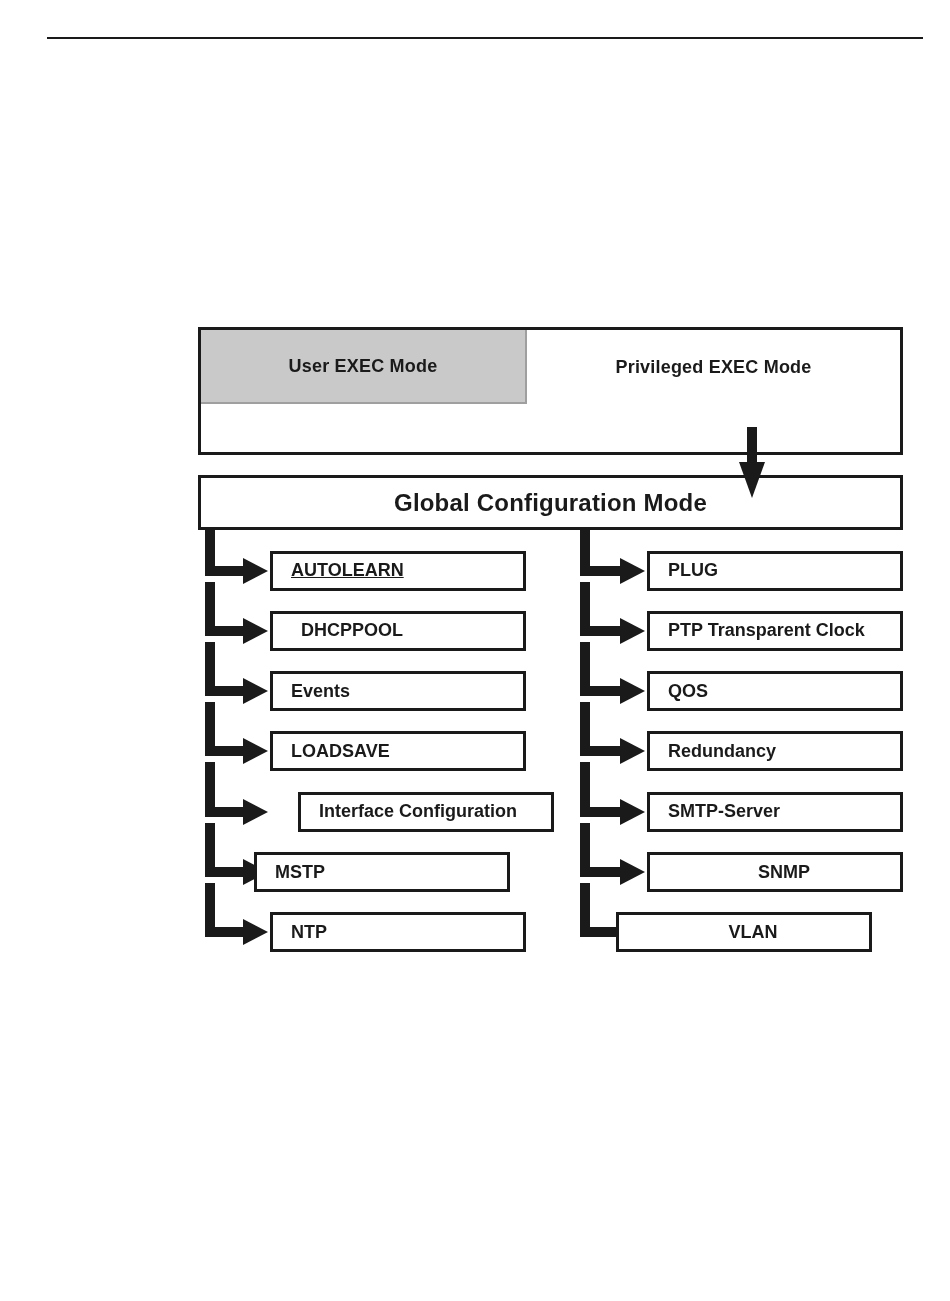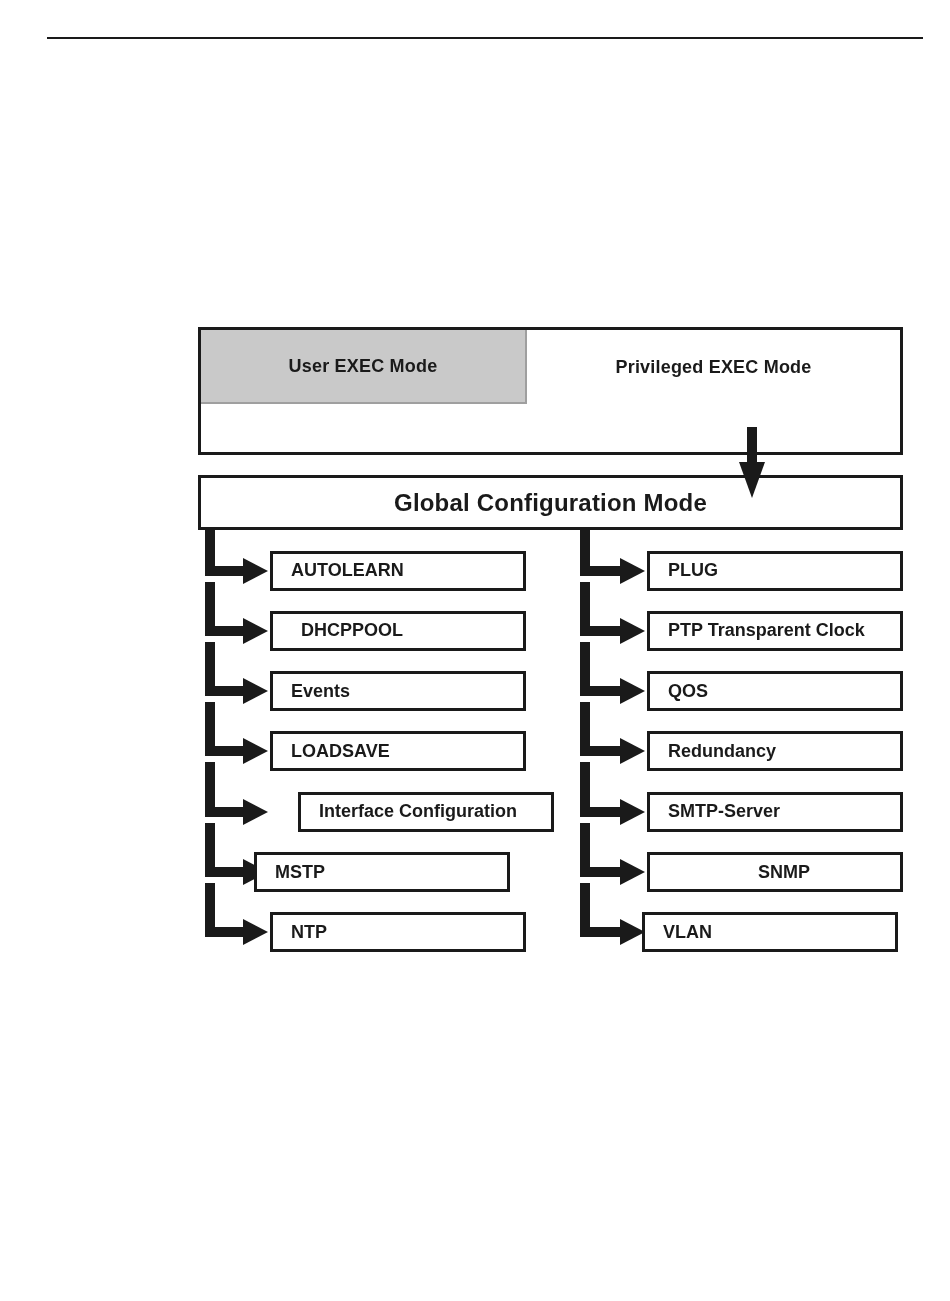--- a/index.html
+++ b/index.html
@@ -130,21 +130,21 @@
   </div>
 
   <div class="global-box">
     <span class="mode-head">Global Configuration Mode</span>
   </div>
 
   <div id="items">
       <div class="conn-v" style="left: 205px; top: 530px; width: 10px; height: 45.5px;"></div>
       <div class="conn-h" style="left: 205px; top: 565.5px; width: 38px; height: 10px;"></div>
       <div class="conn-head" style="left: 243px; top: 557.5px;"></div>
-      <div class="mode-box" style="left: 270px; top: 550.5px;">
+      <div class="mode-box" style="left: 270px; top: 550.5px; text-decoration: underline;">
         <span class="mode-label">AUTOLEARN</span>
       </div>
       <div class="conn-v" style="left: 205px; top: 581.5px; width: 10px; height: 54.3px;"></div>
       <div class="conn-h" style="left: 205px; top: 625.8px; width: 38px; height: 10px;"></div>
       <div class="conn-head" style="left: 243px; top: 617.8px;"></div>
       <div class="mode-box" style="left: 270px; top: 610.8px; padding-left: 28px;">
         <span class="mode-label">DHCPPOOL</span>
       </div>
       <div class="conn-v" style="left: 205px; top: 641.8px; width: 10px; height: 54.3px;"></div>
       <div class="conn-h" style="left: 205px; top: 686.1px; width: 38px; height: 10px;"></div>
@@ -208,18 +208,18 @@
       </div>
       <div class="conn-v" style="left: 580px; top: 822.7px; width: 10px; height: 54.3px;"></div>
       <div class="conn-h" style="left: 580px; top: 867px; width: 40px; height: 10px;"></div>
       <div class="conn-head" style="left: 620px; top: 859px;"></div>
       <div class="mode-box" style="left: 647px; top: 852px; justify-content: center;">
         <span class="mode-label">SNMP</span>
       </div>
       <div class="conn-v" style="left: 580px; top: 883px; width: 10px; height: 54.3px;"></div>
       <div class="conn-h" style="left: 580px; top: 927.3px; width: 40px; height: 10px;"></div>
       <div class="conn-head" style="left: 620px; top: 919.3px;"></div>
-      <div class="mode-box" style="left: 642px; top: 912.3px;">
+      <div class="mode-box" style="left: 616px; top: 912.3px; justify-content: center;">
         <span class="mode-label">VLAN</span>
       </div>
     </div>
 
 </div>
 
 </body></html>

